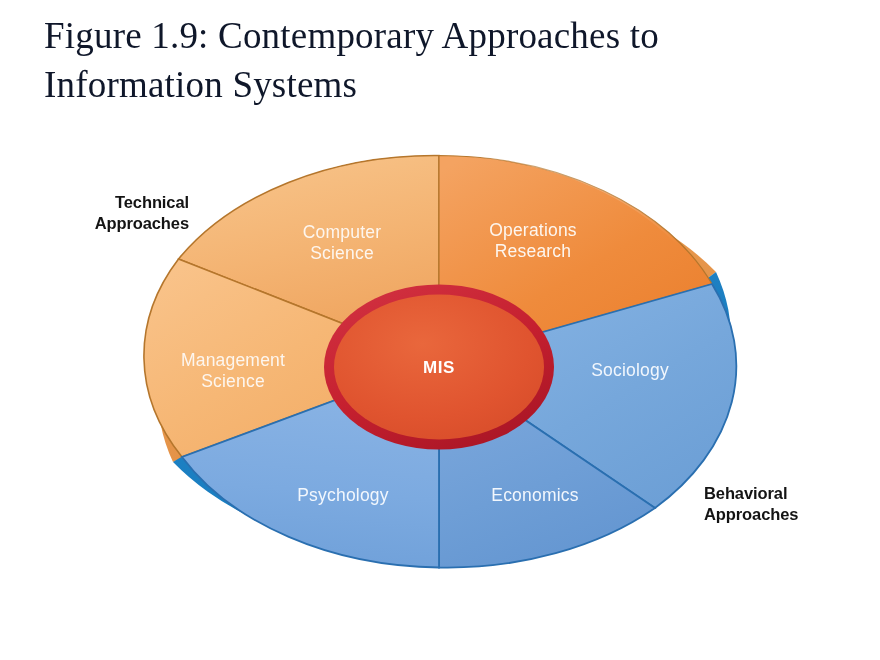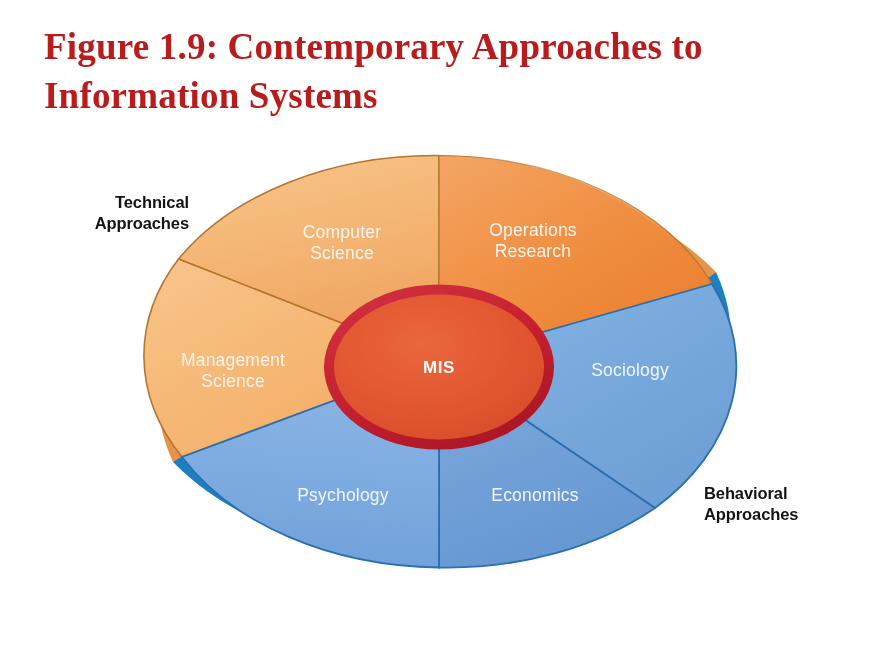--- a/index.html
+++ b/index.html
@@ -15,27 +15,27 @@
     position: relative;
   }
   #slide {
     position: absolute;
     inset: 0;
     background: #ffffff;
   }
   #figure-title {
     position: absolute;
     left: 44px;
-    top: 22px;
+    top: 11px;
     width: 790px;
     font-family: "Liberation Serif", serif;
-    font-weight: bold;
+    font-weight: normal;
     font-size: 37px;
     line-height: 1.33;
-    color: #b91c1c;
+    color: #0f172a;
     letter-spacing: 0.2px;
     white-space: pre-line;
   }
   #diagram-wrap {
     position: absolute;
     left: 0;
     top: 0;
     width: 880px;
     height: 660px;
   }

